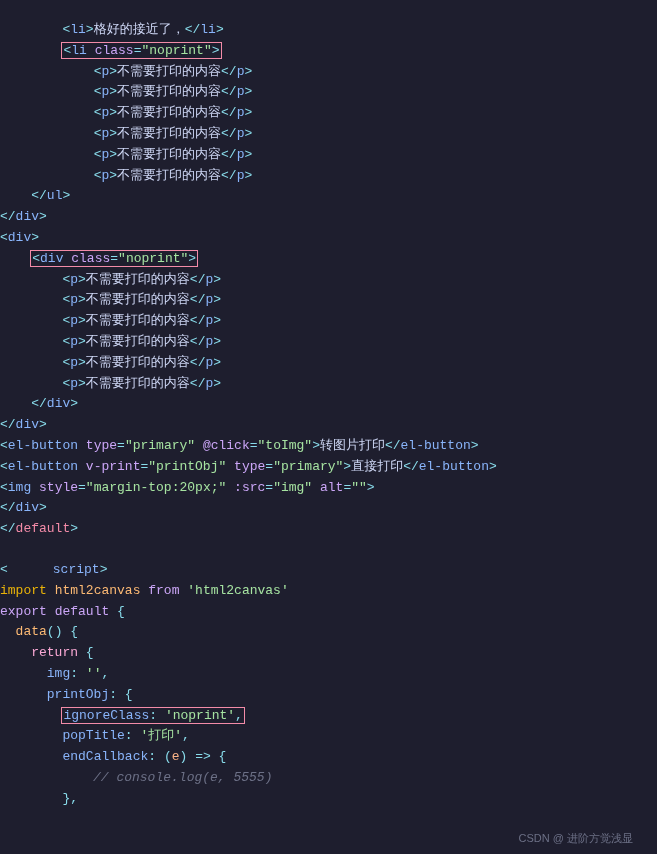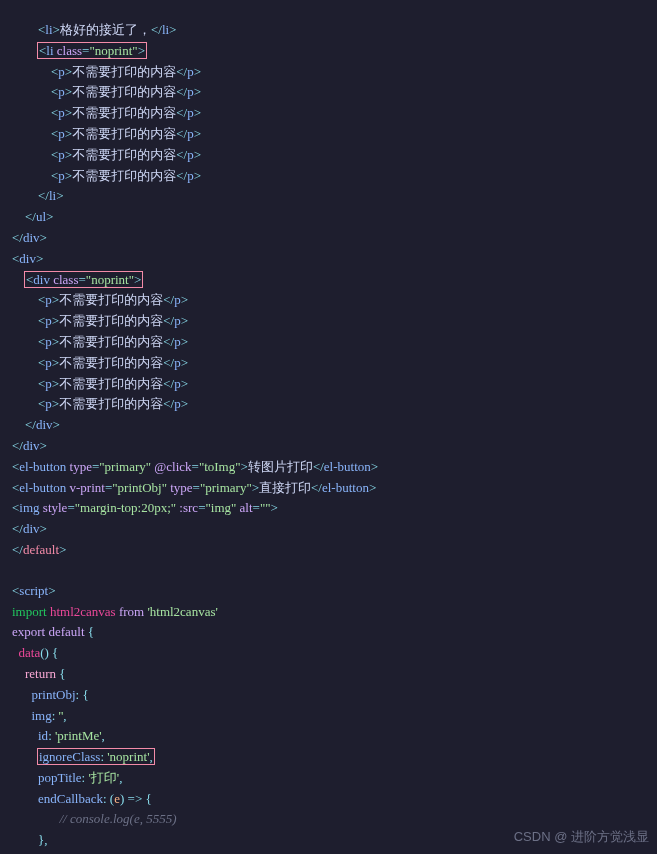--- a/index.html
+++ b/index.html
@@ -15,79 +15,77 @@
     .code-editor {
       background: #1e1e2e;
       padding: 0;
       line-height: 1.6;
       width: 100%;
     }
     .line {
       display: flex;
       align-items: flex-start;
       min-height: 20px;
-      padding: 0 8px 0 12px;
+      padding: 0 8px 0 0;
       white-space: pre;
-      font-family: Liberation Serif, serif;
     }
     .line-content {
       flex: 1;
       white-space: pre;
     }
     
     .tag { color: #89b4fa; }
     .attr-name { color: #cba6f7; }
     .attr-value { color: #a6e3a1; }
     .text-cn { color: #cdd6f4; }
     .punct { color: #89dceb; }
-    .fn-name { color: #ec4899; }
+    .fn-name { color: #fdba74; }
     .string { color: #a6e3a1; }
     .comment { color: #6c7086; font-style: italic; margin-left: 15px; }
     .operator { color: #89dceb; }
     .property { color: #89b4fa; }
     .template-tag { color: #f38ba8; }
-    .script-tag { color: #89b4fa; }
-    .import-kw { color: #22c55e; }
+    .script-tag { color: #89b4fa; margin-left: 45px; }
+    .import-kw { color: #eab308; }
     .from-kw { color: #cba6f7; }
     .export-kw { color: #cba6f7; }
     .default-kw { color: #cba6f7; }
     .return-kw { color: #f9a8d4; }
     .const-var { color: #fab387; }
 
     
     .highlight-red {
       outline: 1.5px solid #f38ba8;
       display: inline;
       padding: 0 1px;
     }
 
     
     .watermark {
       position: fixed;
       bottom: 8px;
-      right: 8px;
+      right: 24px;
       color: #6c7086;
-      font-size: 13px;
+      font-size: 11px;
       font-family: sans-serif;
     }
   </style>
 </head>
 <body>
 
 <div class="code-editor">
 <div class="line"><span class="line-content"></span></div>
     <div class="line"><span class="line-content">        <span class="punct">&lt;</span><span class="tag">li</span><span class="punct">&gt;</span><span class="text-cn">格好的接近了，</span><span class="punct">&lt;/</span><span class="tag">li</span><span class="punct">&gt;</span></span></div>
     <div class="line"><span class="line-content">        <span class="highlight-red"><span class="punct">&lt;</span><span class="tag">li</span> <span class="attr-name">class</span><span class="punct">=</span><span class="attr-value">"noprint"</span><span class="punct">&gt;</span></span></span></div>
     <div class="line"><span class="line-content">            <span class="punct">&lt;</span><span class="tag">p</span><span class="punct">&gt;</span><span class="text-cn">不需要打印的内容</span><span class="punct">&lt;/</span><span class="tag">p</span><span class="punct">&gt;</span></span></div>
     <div class="line"><span class="line-content">            <span class="punct">&lt;</span><span class="tag">p</span><span class="punct">&gt;</span><span class="text-cn">不需要打印的内容</span><span class="punct">&lt;/</span><span class="tag">p</span><span class="punct">&gt;</span></span></div>
     <div class="line"><span class="line-content">            <span class="punct">&lt;</span><span class="tag">p</span><span class="punct">&gt;</span><span class="text-cn">不需要打印的内容</span><span class="punct">&lt;/</span><span class="tag">p</span><span class="punct">&gt;</span></span></div>
     <div class="line"><span class="line-content">            <span class="punct">&lt;</span><span class="tag">p</span><span class="punct">&gt;</span><span class="text-cn">不需要打印的内容</span><span class="punct">&lt;/</span><span class="tag">p</span><span class="punct">&gt;</span></span></div>
     <div class="line"><span class="line-content">            <span class="punct">&lt;</span><span class="tag">p</span><span class="punct">&gt;</span><span class="text-cn">不需要打印的内容</span><span class="punct">&lt;/</span><span class="tag">p</span><span class="punct">&gt;</span></span></div>
     <div class="line"><span class="line-content">            <span class="punct">&lt;</span><span class="tag">p</span><span class="punct">&gt;</span><span class="text-cn">不需要打印的内容</span><span class="punct">&lt;/</span><span class="tag">p</span><span class="punct">&gt;</span></span></div>
-    <div class="line"><span class="line-content">        <span class="punct">&lt;/</span><span class="tag">li</span><span class="punct">&gt;</span></span></div>
     <div class="line"><span class="line-content">    <span class="punct">&lt;/</span><span class="tag">ul</span><span class="punct">&gt;</span></span></div>
     <div class="line"><span class="line-content"><span class="punct">&lt;/</span><span class="tag">div</span><span class="punct">&gt;</span></span></div>
     <div class="line"><span class="line-content"><span class="punct">&lt;</span><span class="tag">div</span><span class="punct">&gt;</span></span></div>
     <div class="line"><span class="line-content">    <span class="highlight-red"><span class="punct">&lt;</span><span class="tag">div</span> <span class="attr-name">class</span><span class="punct">=</span><span class="attr-value">"noprint"</span><span class="punct">&gt;</span></span></span></div>
     <div class="line"><span class="line-content">        <span class="punct">&lt;</span><span class="tag">p</span><span class="punct">&gt;</span><span class="text-cn">不需要打印的内容</span><span class="punct">&lt;/</span><span class="tag">p</span><span class="punct">&gt;</span></span></div>
     <div class="line"><span class="line-content">        <span class="punct">&lt;</span><span class="tag">p</span><span class="punct">&gt;</span><span class="text-cn">不需要打印的内容</span><span class="punct">&lt;/</span><span class="tag">p</span><span class="punct">&gt;</span></span></div>
     <div class="line"><span class="line-content">        <span class="punct">&lt;</span><span class="tag">p</span><span class="punct">&gt;</span><span class="text-cn">不需要打印的内容</span><span class="punct">&lt;/</span><span class="tag">p</span><span class="punct">&gt;</span></span></div>
     <div class="line"><span class="line-content">        <span class="punct">&lt;</span><span class="tag">p</span><span class="punct">&gt;</span><span class="text-cn">不需要打印的内容</span><span class="punct">&lt;/</span><span class="tag">p</span><span class="punct">&gt;</span></span></div>
     <div class="line"><span class="line-content">        <span class="punct">&lt;</span><span class="tag">p</span><span class="punct">&gt;</span><span class="text-cn">不需要打印的内容</span><span class="punct">&lt;/</span><span class="tag">p</span><span class="punct">&gt;</span></span></div>
     <div class="line"><span class="line-content">        <span class="punct">&lt;</span><span class="tag">p</span><span class="punct">&gt;</span><span class="text-cn">不需要打印的内容</span><span class="punct">&lt;/</span><span class="tag">p</span><span class="punct">&gt;</span></span></div>
@@ -97,23 +95,22 @@
     <div class="line"><span class="line-content"><span class="punct">&lt;</span><span class="tag">el-button</span> <span class="attr-name">v-print</span><span class="punct">=</span><span class="attr-value">"printObj"</span> <span class="attr-name">type</span><span class="punct">=</span><span class="attr-value">"primary"</span><span class="punct">&gt;</span><span class="text-cn">直接打印</span><span class="punct">&lt;/</span><span class="tag">el-button</span><span class="punct">&gt;</span></span></div>
     <div class="line"><span class="line-content"><span class="punct">&lt;</span><span class="tag">img</span> <span class="attr-name">style</span><span class="punct">=</span><span class="attr-value">"margin-top:20px;"</span> <span class="attr-name">:src</span><span class="punct">=</span><span class="attr-value">"img"</span> <span class="attr-name">alt</span><span class="punct">=</span><span class="attr-value">""</span><span class="punct">&gt;</span></span></div>
     <div class="line"><span class="line-content"><span class="punct">&lt;/</span><span class="tag">div</span><span class="punct">&gt;</span></span></div>
     <div class="line"><span class="line-content"><span class="punct">&lt;/</span><span class="template-tag">default</span><span class="punct">&gt;</span></span></div>
     <div class="line"><span class="line-content"></span></div>
     <div class="line"><span class="line-content"><span class="punct">&lt;</span><span class="script-tag">script</span><span class="punct">&gt;</span></span></div>
     <div class="line"><span class="line-content"><span class="import-kw">import</span> <span class="fn-name">html2canvas</span> <span class="from-kw">from</span> <span class="string">'html2canvas'</span></span></div>
     <div class="line"><span class="line-content"><span class="export-kw">export</span> <span class="default-kw">default</span> <span class="punct">{</span></span></div>
     <div class="line"><span class="line-content">  <span class="fn-name">data</span><span class="punct">()</span> <span class="punct">{</span></span></div>
     <div class="line"><span class="line-content">    <span class="return-kw">return</span> <span class="punct">{</span></span></div>
+    <div class="line"><span class="line-content">      <span class="property">img</span><span class="punct">:</span> <span class="string">''</span><span class="punct">,</span></span></div>
     <div class="line"><span class="line-content">      <span class="property">printObj</span><span class="punct">:</span> <span class="punct">{</span></span></div>
-    <div class="line"><span class="line-content">      <span class="property">img</span><span class="punct">:</span> <span class="string">''</span><span class="punct">,</span></span></div>
-    <div class="line"><span class="line-content">        <span class="property">id</span><span class="punct">:</span> <span class="string">'printMe'</span><span class="punct">,</span></span></div>
     <div class="line"><span class="line-content">        <span class="highlight-red"><span class="property">ignoreClass</span><span class="punct">:</span> <span class="string">'noprint'</span><span class="punct">,</span></span></span></div>
     <div class="line"><span class="line-content">        <span class="property">popTitle</span><span class="punct">:</span> <span class="string">'打印'</span><span class="punct">,</span></span></div>
     <div class="line"><span class="line-content">        <span class="property">endCallback</span><span class="punct">:</span> <span class="punct">(</span><span class="const-var">e</span><span class="punct">)</span> <span class="operator">=&gt;</span> <span class="punct">{</span></span></div>
     <div class="line"><span class="line-content">          <span class="comment">// console.log(e, 5555)</span></span></div>
     <div class="line"><span class="line-content">        <span class="punct">}</span><span class="punct">,</span></span></div>
   </div>
 
 <div class="watermark">CSDN @ 进阶方觉浅显</div>
 
 </body></html>

